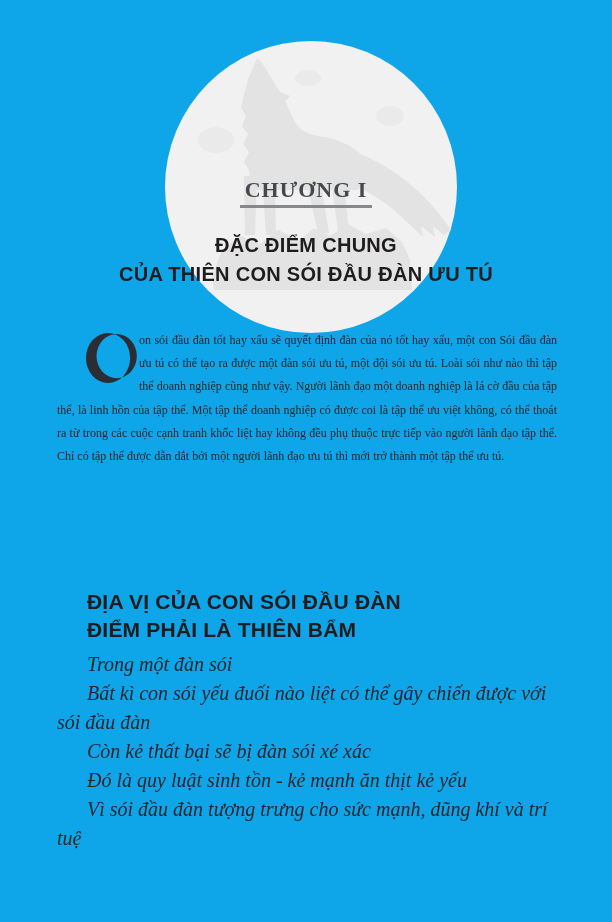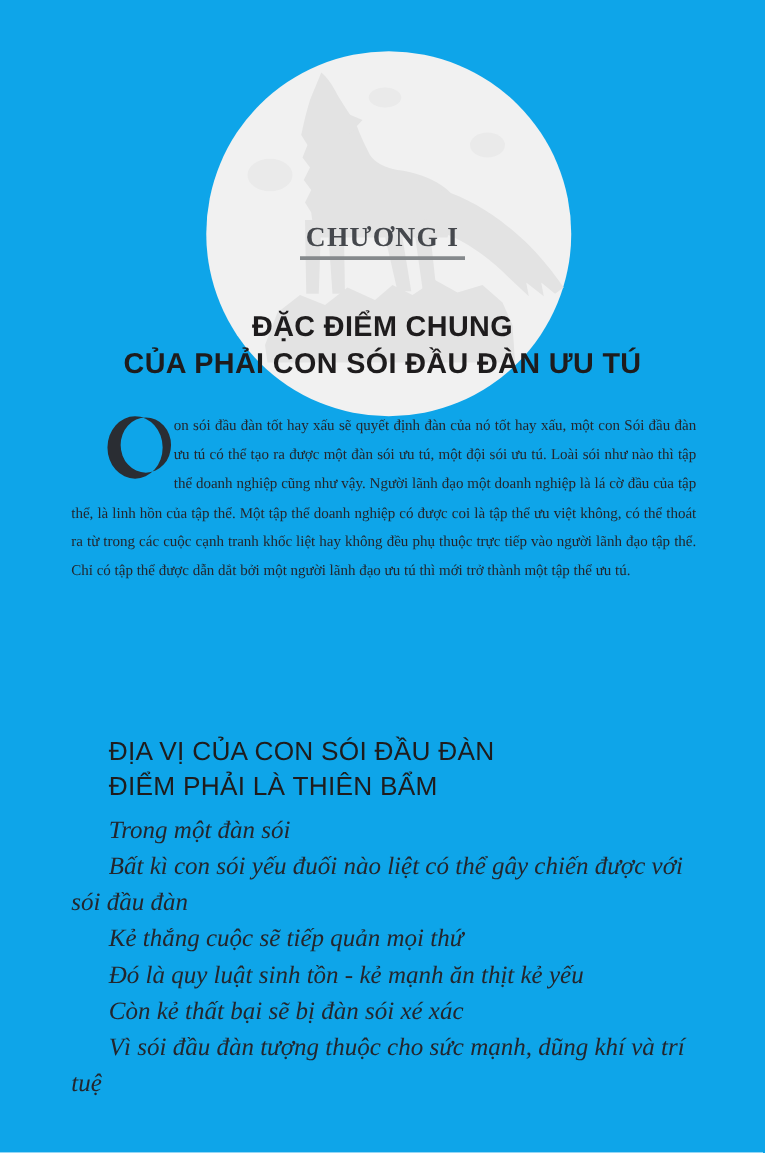--- a/index.html
+++ b/index.html
@@ -17,40 +17,40 @@
     position:absolute;left:0;right:0;top:178px;z-index:2;text-align:center;
   }
   .chapter span{
     display:inline-block;
     font-family:"Liberation Serif","DejaVu Serif",serif;
     font-weight:bold;font-size:22px;line-height:24px;
     letter-spacing:1px;color:#45484d;
     border-bottom:3px solid #85898c;padding:0 5px 3px 5px;
   }
   .title{
-    position:absolute;left:0;right:0;top:231px;z-index:2;margin:16px;
+    position:absolute;left:0;right:0;top:231px;z-index:2;margin:0;
     text-align:center;
     font-family:"Liberation Sans","DejaVu Sans",sans-serif;
-    font-weight:bold;font-size:23px;line-height:29px;
+    font-weight:bold;font-size:20px;line-height:29px;
     color:#1e1c1d;letter-spacing:0.3px;
   }
   .body-para{
     position:absolute;left:57px;top:329px;width:500px;z-index:2;
     font-size:12px;line-height:23.2px;color:#23262d;
     text-align:justify;
   }
   .dropcap{
     float:left;width:48px;height:45px;margin:3px 6px 0 28px;
   }
   .dropcap svg{overflow:visible;display:block;}
   .sr{position:absolute;width:1px;height:1px;overflow:hidden;clip:rect(0 0 0 0);white-space:nowrap;}
   .section{
     position:absolute;left:87px;top:588px;z-index:2;margin:0;
     font-family:"Liberation Sans","DejaVu Sans",sans-serif;
-    font-weight:normal;font-size:21px;line-height:28px;
+    font-weight:bold;font-size:21px;line-height:28px;
     color:#1e1c1d;letter-spacing:0.2px;
   }
   .quotes{
     position:absolute;left:57px;top:650px;width:500px;z-index:2;
     font-style:italic;font-size:20px;line-height:29px;color:#23262d;font-family:Liberation Serif, serif;
   }
   .quotes p{margin:0;text-indent:30px;}
 </style>
 </head>
 <body>
@@ -100,40 +100,39 @@
         L244 204 L252 222 L254 252 L56 252 Z"></path>
     </g>
   </svg>
 
   <div class="chapter">
     <span>CHƯƠNG I</span>
   </div>
 
   <h1 class="title">
     <div>ĐẶC ĐIỂM CHUNG</div>
-    <div>CỦA PHẢI CON SÓI ĐẦU ĐÀN ƯU TÚ</div>
+    <div>CỦA THIÊN CON SÓI ĐẦU ĐÀN ƯU TÚ</div>
   </h1>
 
   <div class="body-para">
     <span class="dropcap">
       <svg viewBox="0 0 50 54" width="48" height="52" xmlns="http://www.w3.org/2000/svg" aria-hidden="true">
         <path fill="#2a2d33" fill-rule="evenodd" d="M47 27a23 26 0 1 1 -46 0a23 26 0 1 1 46 0Z
               M54 25a21 23 0 1 0 -42 0a21 23 0 1 0 42 0Z"></path>
       </svg>
       <span class="sr">C</span>
     </span><span>on sói đầu đàn tốt hay xấu sẽ quyết định đàn của nó tốt hay xấu, một con Sói đầu đàn ưu tú có thể tạo ra được một đàn sói ưu tú, một đội sói ưu tú. Loài sói như nào thì tập thể doanh nghiệp cũng như vậy. Người lãnh đạo một doanh nghiệp là lá cờ đầu của tập thể, là linh hồn của tập thể. Một tập thể doanh nghiệp có được coi là tập thể ưu việt không, có thể thoát ra từ trong các cuộc cạnh tranh khốc liệt hay không đều phụ thuộc trực tiếp vào người lãnh đạo tập thể. Chỉ có tập thể được dẫn dắt bởi một người lãnh đạo ưu tú thì mới trở thành một tập thể ưu tú.</span>
   </div>
 
   <h2 class="section">
     <div>ĐỊA VỊ CỦA CON SÓI ĐẦU ĐÀN</div>
     <div>ĐIỂM PHẢI LÀ THIÊN BẨM</div>
   </h2>
 
   <div class="quotes">
       <p>Trong một đàn sói</p>
       <p>Bất kì con sói yếu đuối nào liệt có thể gây chiến được với sói đầu đàn</p>
-      <p>Kẻ thắng cuộc sẽ tiếp quản mọi thứ</p>
+      <p>Còn kẻ thất bại sẽ bị đàn sói xé xác</p>
       <p>Đó là quy luật sinh tồn - kẻ mạnh ăn thịt kẻ yếu</p>
-      <p>Còn kẻ thất bại sẽ bị đàn sói xé xác</p>
-      <p>Vì sói đầu đàn tượng thuộc cho sức mạnh, dũng khí và trí tuệ</p>
+      <p>Vì sói đầu đàn tượng trưng cho sức mạnh, dũng khí và trí tuệ</p>
     </div>
 
 </div>
 
 </body></html>

